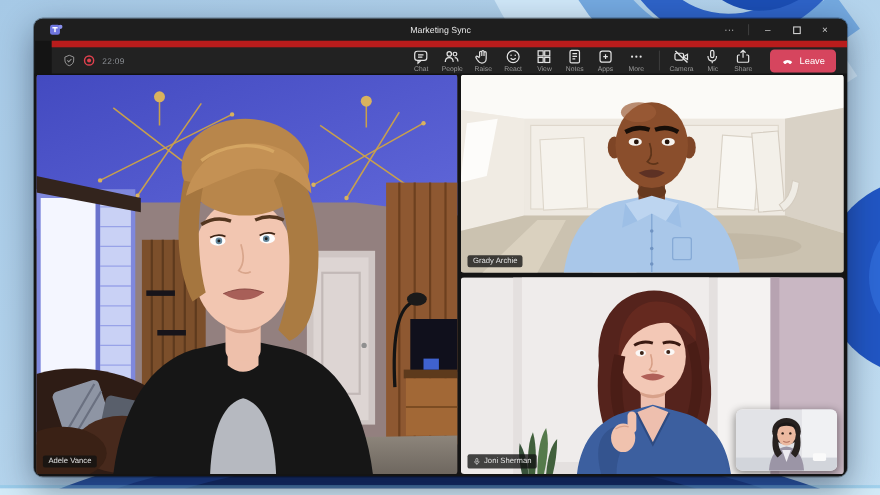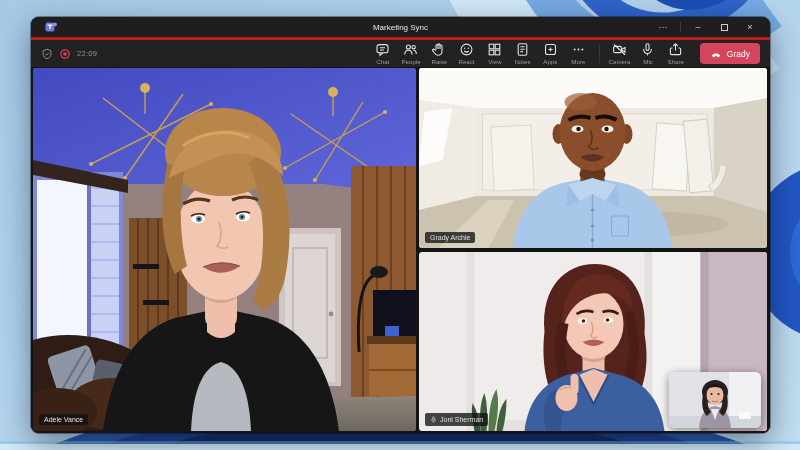--- a/index.html
+++ b/index.html
@@ -18,22 +18,22 @@
     display:flex; align-items:center; padding:0 8px; }
   #titlebar .logo { width:12px; height:12px; margin-left:6px; }
   #window-title { position:absolute; left:0; right:0; text-align:center; font-size:8px; color:#e6e6e6; pointer-events:none; }
   .win-controls { margin-left:auto; display:flex; align-items:center; gap:2px; z-index:2; }
   .win-btn { width:24px; height:16px; display:flex; align-items:center; justify-content:center;
     color:#cfcfcf; font-size:9px; line-height:1; cursor:default; }
   .win-sep { width:1px; height:10px; background:#3c3c3c; margin:0 3px; }
   .box-glyph { width:7px; height:7px; border:1px solid #cfcfcf; display:inline-block; }
 
   
-  #toolbar { position:absolute; top:20px; left:0; right:0; height:30px; background:#222222;
-    border-top:3px solid #b91c1c; display:flex; align-items:center; padding:0 10px; }
+  #toolbar { position:absolute; top:20px; left:16px; right:0; height:30px; background:#222222;
+    border-top:6px solid #b91c1c; display:flex; align-items:center; padding:0 10px; }
   .status-group { display:flex; align-items:center; gap:6px; }
   #timer { font-size:7.5px; color:#8f9398; letter-spacing:.3px; }
   .tb-group { display:flex; align-items:flex-start; }
   .tb-btn { width:28px; display:flex; flex-direction:column; align-items:center; gap:1px; cursor:default; }
   .tb-btn svg { display:block; }
   .tb-label { font-size:6.5px; color:#9a9a9a; white-space:nowrap; transform:scale(.95); }
   .tb-sep { width:1px; height:18px; background:#3a3a3a; margin:0 6px; align-self:center; }
   #leave-btn { margin-left:10px; height:21px; padding:0 10px; border:none; border-radius:4px;
     background:#d6455e; color:#fff; font-size:8.5px; display:flex; align-items:center; gap:5px;
     font-family:inherit; cursor:default; }
@@ -205,21 +205,21 @@
             <path d="M7.5,8.6 V1.8 M5.2,4 L7.5,1.7 L9.8,4"></path>
           </svg>
           <span class="tb-label">Share</span>
         </div>
       </div>
 
       <button id="leave-btn">
         <svg width="12" height="12" viewBox="0 0 15 15">
           <path d="M2.2,9.3 C5.3,6.2 9.7,6.2 12.8,9.3 L11.2,11.1 C10.7,11.6 10,11.5 9.4,11.1 L8.4,10.4 C7.8,10 7.2,10 6.6,10.4 L5.6,11.1 C5,11.5 4.3,11.6 3.8,11.1 Z" fill="#ffffff"></path>
         </svg>
-        <span>Grady</span>
+        <span>Leave</span>
       </button>
     </div>
 
     <div id="stage">
 
       <div class="tile" id="tile-adele">
         <svg class="scene" viewBox="0 0 383 363" preserveAspectRatio="xMidYMid slice">
           <defs>
             <linearGradient id="ceilG" x1="0" y1="0" x2="1" y2="1">
                 <stop offset="0" stop-color="#434ac0"></stop>

